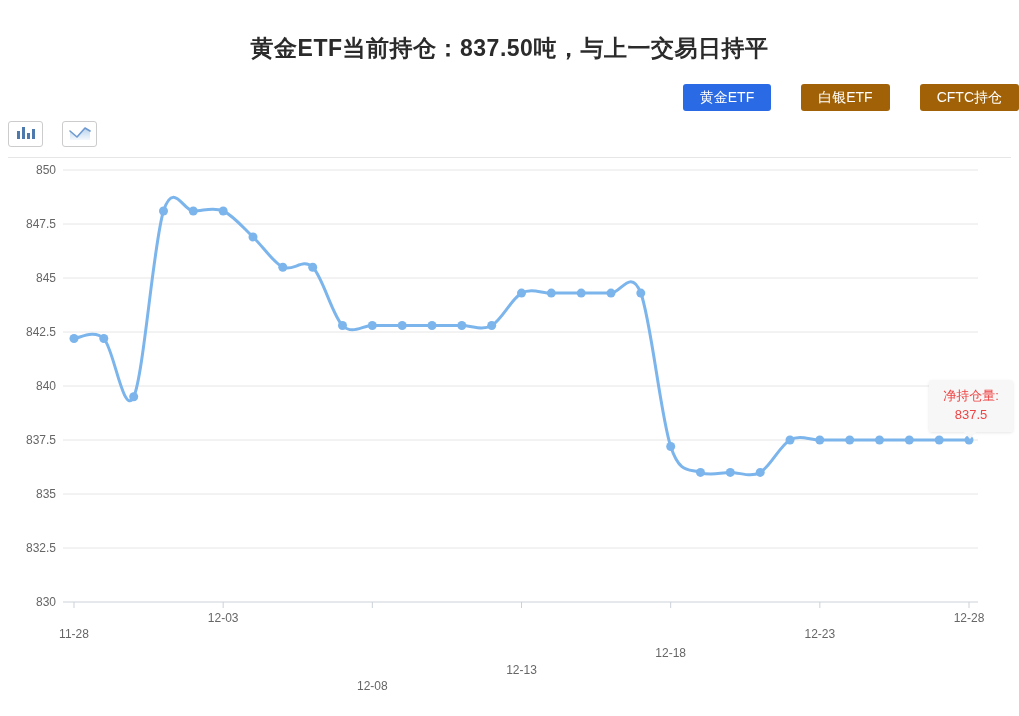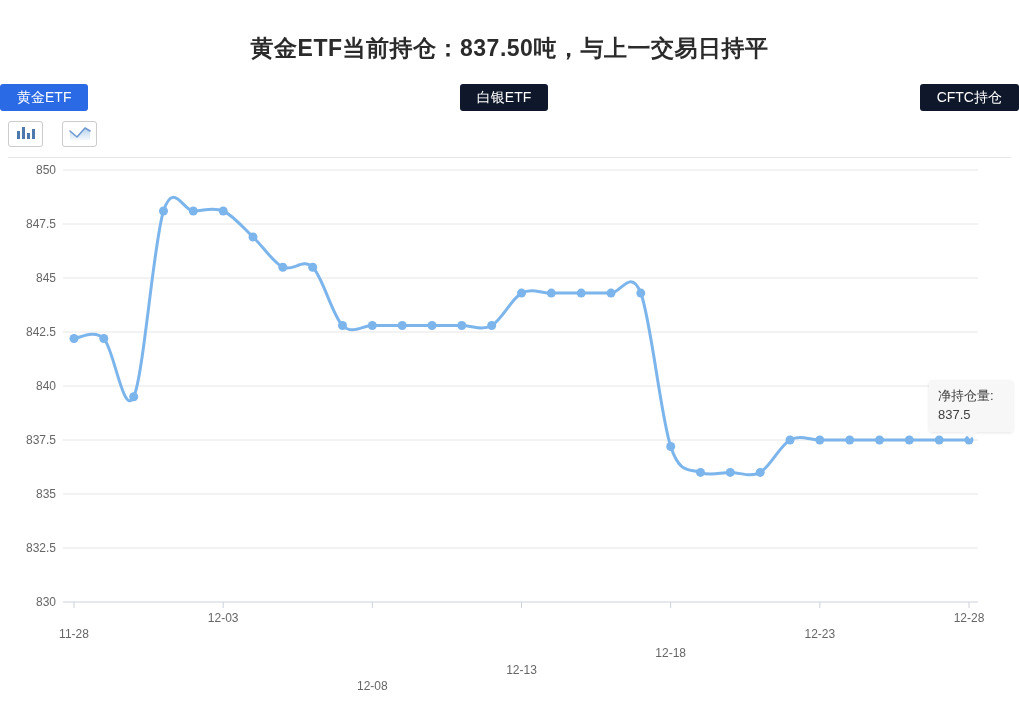--- a/index.html
+++ b/index.html
@@ -6,44 +6,45 @@
   body{
     width:1019px;height:716px;position:relative;overflow:hidden;
     background:#ffffff;font-family:"Liberation Sans","DejaVu Sans",sans-serif;
   }
   .page-title{
     position:absolute;top:33px;left:0;width:100%;text-align:center;
     font-size:23px;font-weight:700;color:#2b2b2b;letter-spacing:0.5px;
   }
   .tabs-row{
     position:absolute;top:84px;left:0;width:100%;
-    display:flex;justify-content:space-between;gap:18px;
+    display:flex;justify-content:flex-end;gap:30px;
   }
   .tab-btn{
     height:27px;line-height:27px;padding:0 17px;border:none;border-radius:3px;
-    font-size:14px;color:#ffffff;background:#0f172a;cursor:pointer;
+    font-size:14px;color:#ffffff;background:#a16207;cursor:pointer;
     font-family:inherit;
   }
   .tab-btn.active{background:#2a6ae4;}
   .toolbar{
     position:absolute;top:121px;left:8px;display:flex;gap:19px;
   }
   .tool-btn{
     width:35px;height:26px;background:#ffffff;border:1px solid #cccccc;border-radius:3px;
     display:flex;align-items:center;justify-content:center;padding:0;cursor:pointer;
   }
   .divider{
     position:absolute;top:157px;left:8px;width:1003px;height:1px;background:#e6e6e6;
   }
   svg.chart{position:absolute;top:0;left:0;}
   .chart-tooltip{
     position:absolute;left:929px;top:380px;width:84px;box-sizing:border-box;
     background:rgba(247,247,247,0.97);border-radius:3px;padding:7px 9px;
-    font-size:13px;color:#404040;line-height:1.45;z-index:5;
+    font-size:13px;color:#ef4444;line-height:1.45;z-index:5;
     box-shadow:0 1px 3px rgba(0,0,0,0.10);
+    text-align:center;
   }
   .tt-arrow{
     position:absolute;bottom:-7px;left:34px;width:0;height:0;
     border-left:7px solid transparent;border-right:7px solid transparent;
     border-top:8px solid rgba(247,247,247,0.97);
   }
 </style>
 </head>
 <body>
 

